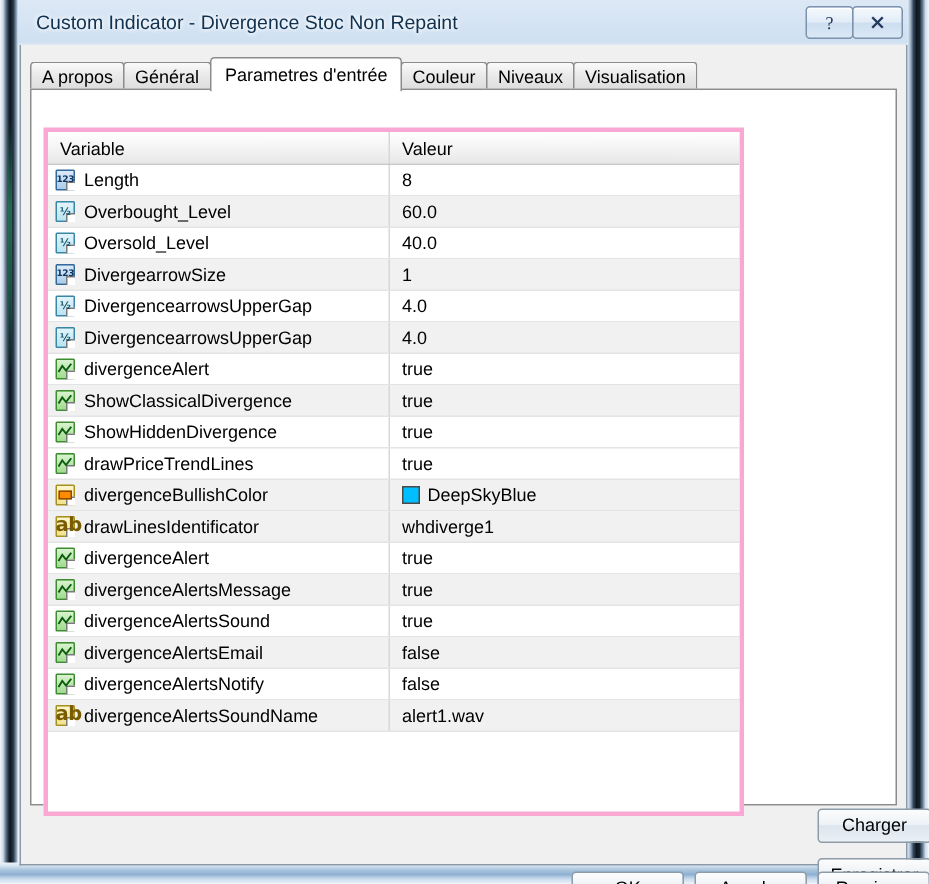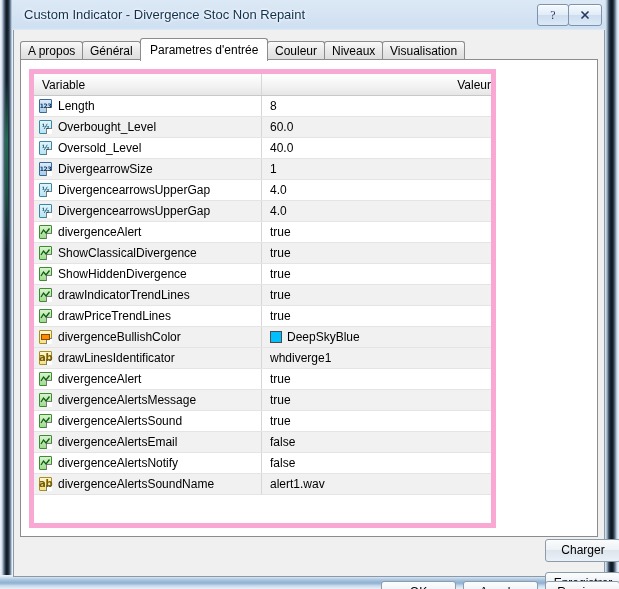--- a/index.html
+++ b/index.html
@@ -79,33 +79,33 @@
     z-index:5;padding:0 9px;
   }
   
   #tabpage{
     position:absolute;left:6px;top:29px;width:578px;height:478px;
     background:#ffffff;border:1px solid #8c8c8c;
     box-sizing:border-box;
   }
   
   #table-frame{
-    position:absolute;left:8px;top:9px;width:467px;height:459px;
-    border:5px solid #f9a8d4;background:#ffffff;
+    position:absolute;left:8px;top:25px;width:467px;height:459px;
+    border:3px solid #f9a8d4;background:#ffffff;
     box-sizing:border-box;overflow:hidden;
   }
   #table{width:100%;border-collapse:collapse;table-layout:fixed;}
   #table th{
     height:21px;font-weight:normal;font-size:12px;text-align:left;
     background:linear-gradient(to bottom,#ffffff 0%,#f3f3f3 55%,#e6e6e6 100%);
     border-bottom:1px solid #c8c8c8;
     border-right:1px solid #d7d7d7;
     padding:0 0 0 8px;color:#000;
   }
-  #table th:last-child{border-right:none;text-align:right;}
+  #table th:last-child{border-right:none;}
   #table td{
     height:20px;font-size:12px;padding:0;border-bottom:1px solid #e4e4e4;
     vertical-align:middle;color:#000;white-space:nowrap;overflow:hidden;
   }
   #table td.c-var{padding-left:5px;border-right:1px solid #d7d7d7;}
   #table td.c-val{padding-left:8px;}
   tr.odd td{background:#ffffff;}
   tr.even td{background:#f1f1f1;}
   .vname{display:inline-block;vertical-align:middle;margin-left:4px;}
   
@@ -126,21 +126,21 @@
     position:absolute;left:0;top:0;width:13px;height:14px;
     font-family:"DejaVu Sans",sans-serif;font-size:6px;line-height:14px;
     text-align:center;font-weight:bold;letter-spacing:-.3px;
   }
   .ti-int  .pg{background:linear-gradient(to bottom,#dcebfa,#a8cdea);border-color:#35689b;}
   .ti-int  .lbl{color:#10365f;}
   .ti-dbl  .pg{background:linear-gradient(to bottom,#e3f4fb,#b8e4f2);border-color:#3a87a5;}
   .ti-dbl  .lbl{color:#10506b;font-size:7px;}
   .ti-bool .pg{background:linear-gradient(to bottom,#d9f3cf,#9fdc8d);border-color:#3e8c31;}
   .ti-str  .pg{background:linear-gradient(to bottom,#fdf6cf,#f2e18e);border-color:#a8901f;}
-  .ti-str  .lbl{color:#7a5c00;font-size:10px;}
+  .ti-str  .lbl{color:#7a5c00;font-size:13px;}
   .ti-col  .pg{background:linear-gradient(to bottom,#fdf6cf,#f2e18e);border-color:#a8901f;}
   .ti-col  .sw{
     position:absolute;left:2px;top:4px;width:9px;height:6px;
     background:#ff8c00;border:1px solid #8a4b00;box-sizing:border-box;
   }
   .ti-bool svg{position:absolute;left:1px;top:2px;}
   
   .chip{
     display:inline-block;vertical-align:middle;width:12px;height:12px;
     border:1px solid #4a4a4a;box-sizing:border-box;margin-right:5px;
@@ -254,26 +254,20 @@
                       <polyline points="1,7 3.5,3 6,6 9.5,1.5" fill="none" stroke="#0d5c10" stroke-width="1.3"></polyline>
                     </svg></span><span class="vname">ShowClassicalDivergence</span></td>
                 <td class="c-val"><span class="vtxt">true</span></td>
               </tr>
               <tr class="odd">
                 <td class="c-var"><span class="ticon ti-bool"><span class="pg"></span><svg width="11" height="10" viewBox="0 0 11 10">
                       <polyline points="1,7 3.5,3 6,6 9.5,1.5" fill="none" stroke="#0d5c10" stroke-width="1.3"></polyline>
                     </svg></span><span class="vname">ShowHiddenDivergence</span></td>
                 <td class="c-val"><span class="vtxt">true</span></td>
               </tr>
-              <tr class="even">
-                <td class="c-var"><span class="ticon ti-bool"><span class="pg"></span><svg width="11" height="10" viewBox="0 0 11 10">
-                      <polyline points="1,7 3.5,3 6,6 9.5,1.5" fill="none" stroke="#0d5c10" stroke-width="1.3"></polyline>
-                    </svg></span><span class="vname">drawIndicatorTrendLines</span></td>
-                <td class="c-val"><span class="vtxt">true</span></td>
-              </tr>
               <tr class="odd">
                 <td class="c-var"><span class="ticon ti-bool"><span class="pg"></span><svg width="11" height="10" viewBox="0 0 11 10">
                       <polyline points="1,7 3.5,3 6,6 9.5,1.5" fill="none" stroke="#0d5c10" stroke-width="1.3"></polyline>
                     </svg></span><span class="vname">drawPriceTrendLines</span></td>
                 <td class="c-val"><span class="vtxt">true</span></td>
               </tr>
               <tr class="even">
                 <td class="c-var"><span class="ticon ti-col"><span class="pg"></span><span class="sw"></span></span><span class="vname">divergenceBullishColor</span></td>
                 <td class="c-val"><span class="chip" style="background:#00BFFF"></span><span class="vtxt">DeepSkyBlue</span></td>
               </tr>

